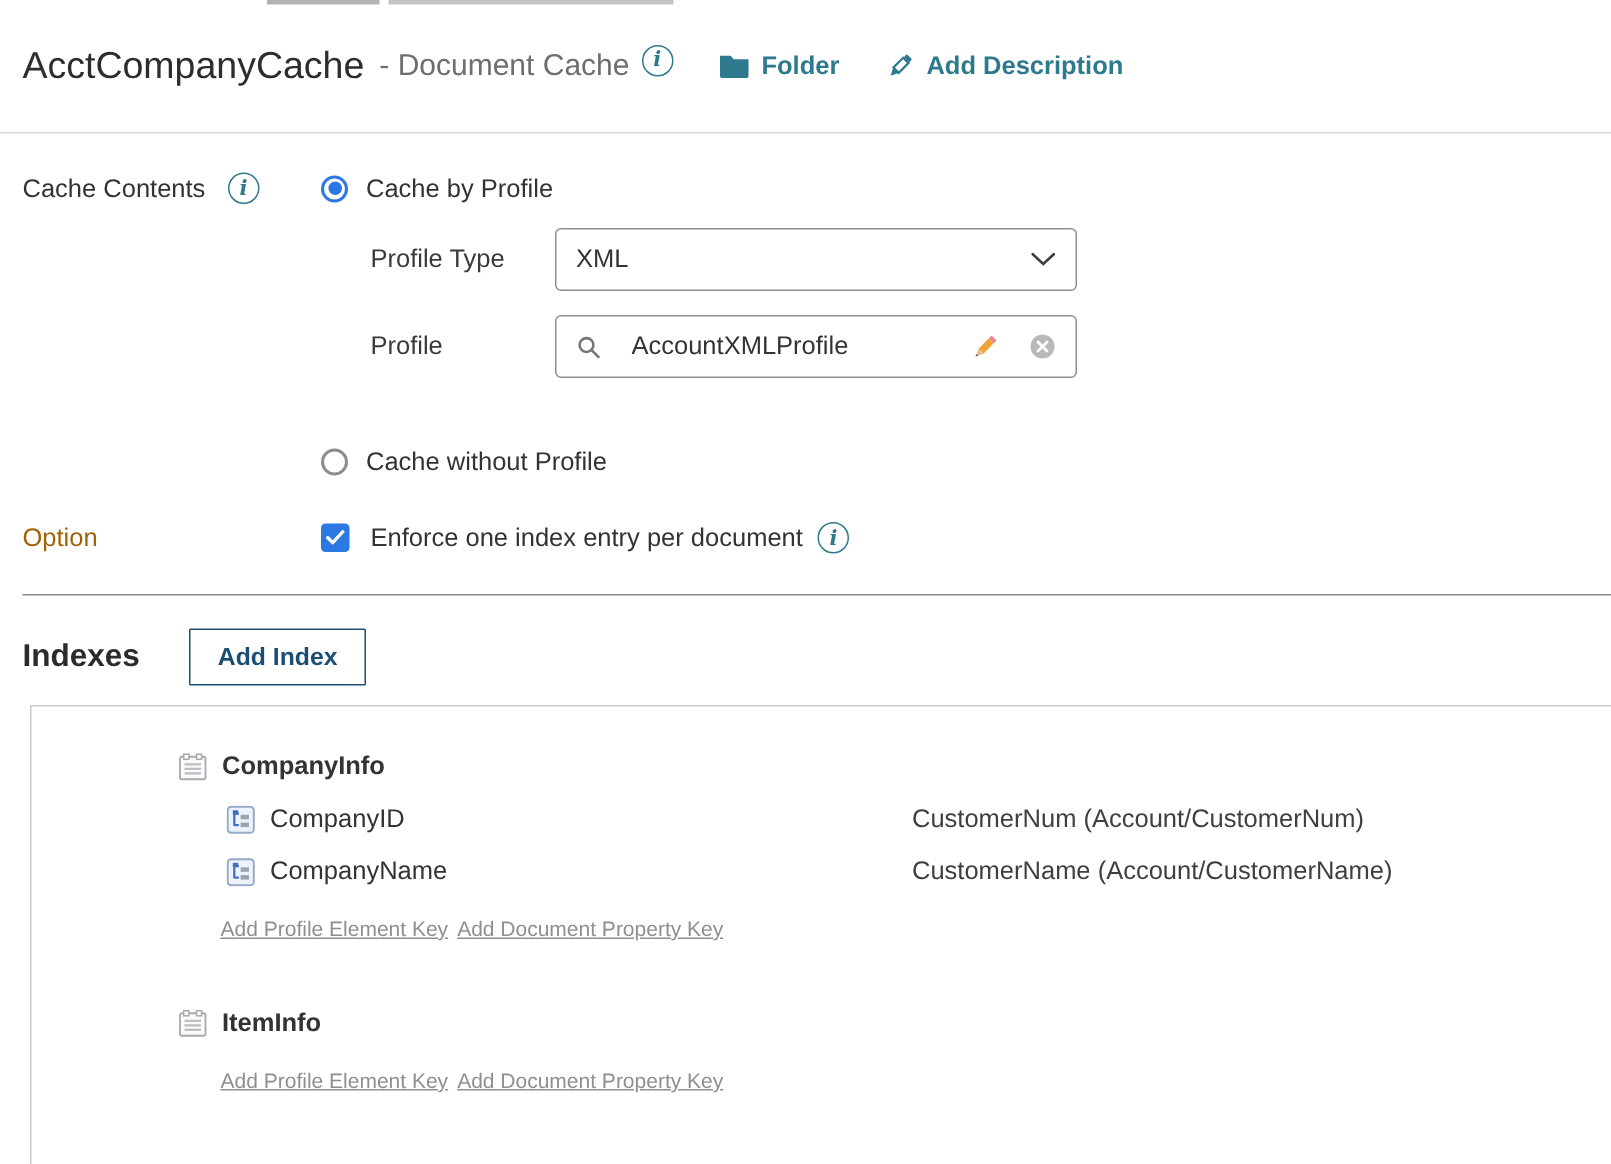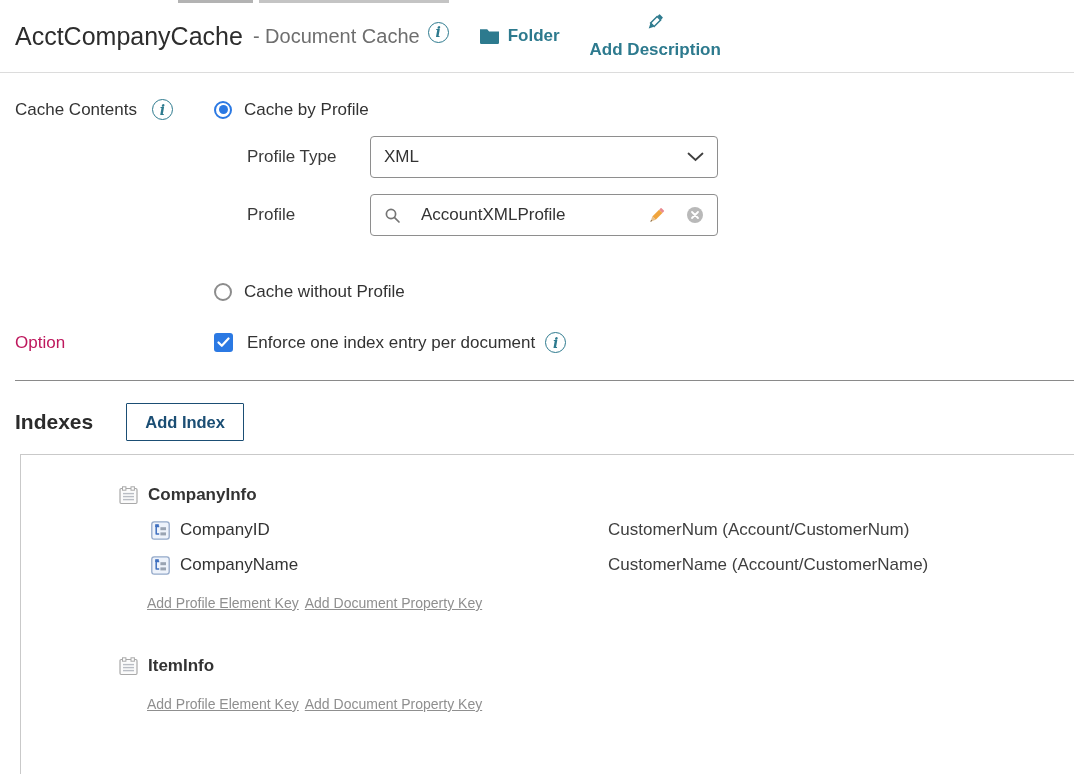--- a/index.html
+++ b/index.html
@@ -5,33 +5,33 @@
   * { margin:0; padding:0; box-sizing:border-box; }
   html,body { width:1074px; height:776px; background:#ffffff; overflow:hidden;
               font-family:"Liberation Sans", sans-serif; color:#2f2f2f; }
 
   
   .topbar { position:absolute; top:0; height:3px; background:#b3b3b3; }
   .topbar.t1 { left:178px; width:75px; }
   .topbar.t2 { left:259px; width:190px; background:#c4c4c4; }
 
   
-  .header { height:73px; display:flex; align-items:center; padding:0 15px;
+  .header { height:89px; display:flex; align-items:center; padding:0 15px;
             border-bottom:1px solid #dcdcdc; }
   .title { font-size:25px; color:#2d2d2d; }
   .subtitle { font-size:20px; color:#6e6e6e; margin-left:10px; }
   .info-icon { display:inline-flex; align-items:center; justify-content:center;
                width:21px; height:21px; border:1.5px solid #2d7a8e; border-radius:50%;
                color:#2d7a8e; font-family:"DejaVu Serif", serif; font-style:italic;
                font-weight:700; font-size:14px; flex:0 0 auto; }
   .hdr-info { margin-left:8px; margin-top:-8px; }
   .chip { display:flex; align-items:center; gap:8px; color:#2d7a8e;
           font-size:17px; font-weight:700; cursor:pointer; }
   .chip-folder { margin-left:30px; }
-  .chip-desc { margin-left:30px;flex-direction:column; }
+  .chip-desc { margin-left:30px; }
 
   
   .form { padding-top:26px; }
   .row-cache { display:flex; align-items:center; padding-left:15px; }
   .cache-label-col { width:199px; display:flex; align-items:center; gap:15px;
                      font-size:17px; color:#333; }
   .radio-group { display:flex; align-items:center; gap:12px; font-size:17px; color:#333; }
 
   .radio { width:18px; height:18px; border-radius:50%; border:2px solid #2b79e3;
            display:flex; align-items:center; justify-content:center; background:#fff; flex:0 0 auto; }
@@ -42,21 +42,21 @@
   .field-label { width:123px; font-size:17px; color:#3a3a3a; }
   .control { width:348px; height:42px; border:1px solid #8e8e8e; border-radius:4px;
              display:flex; align-items:center; padding:0 13px; font-size:17px;
              color:#333; background:#fff; }
   .select-box { justify-content:space-between; cursor:pointer; }
   .input-box  { gap:20px; }
   .input-text { flex:1 1 auto; white-space:nowrap; overflow:hidden; }
 
   .row-radio2 { margin-top:46px; margin-left:214px; }
   .row-option { display:flex; align-items:center; margin-top:30px; padding-left:15px; }
-  .option-label { width:199px; font-size:17px; color:#be185d; }
+  .option-label { width:199px; font-size:17px; color:#a16207; }
   .checkbox { width:19px; height:19px; border-radius:3px; background:#2b79e3;
               display:flex; align-items:center; justify-content:center; flex:0 0 auto; }
   .cb-text { margin-left:14px; font-size:17px; color:#333; }
   .opt-info { margin-left:10px; }
 
   .divider { border:none; border-top:1px solid #8a8a8a; margin:27px 0 0 15px; }
 
   
   .idx-header { display:flex; align-items:center; margin-top:22px; padding-left:15px; }
   .idx-title { font-size:21px; font-weight:700; color:#2b2b2b; }

